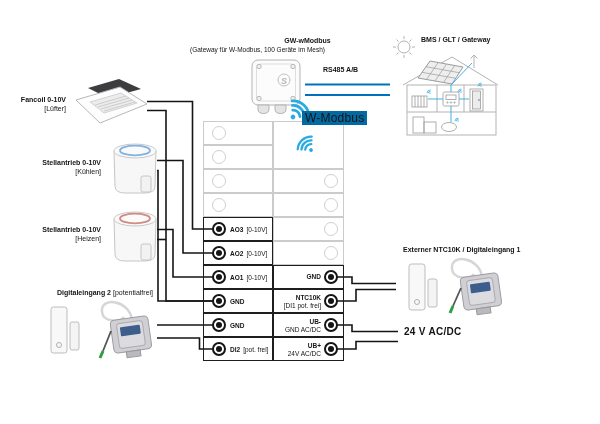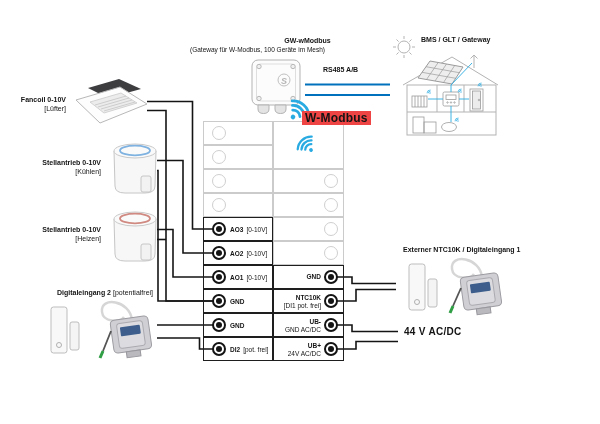--- a/index.html
+++ b/index.html
@@ -2,22 +2,22 @@
 <html><head>
 <meta charset="utf-8">
 <style>
   html,body{margin:0;padding:0;background:#fff;}
   .canvas{position:relative;width:600px;height:424px;background:#fff;overflow:hidden;
           font-family:"Liberation Sans",sans-serif;color:#141414;}
   .art{position:absolute;left:0;top:0;width:600px;height:424px;}
   .lbl{position:absolute;font-size:7px;line-height:8.5px;}
   .lbl b{font-weight:bold;}
   .r{text-align:right;} .c{text-align:center;}
-  .wmodbus{position:absolute;left:302px;top:111px;font-size:12px;font-weight:bold;
-           background:#ef4444;padding:0 3px;letter-spacing:0.2px;}
+  .wmodbus{position:absolute;left:302px;top:111px;font-size:12px;font-weight:normal;
+           background:#0369a1;padding:0 3px;letter-spacing:0.2px;}
   .rs485{position:absolute;left:323px;top:66px;font-size:7px;font-weight:bold;}
   .bms{position:absolute;left:421px;top:36px;font-size:7px;font-weight:bold;}
   .gwtitle{position:absolute;left:230px;top:37px;width:155px;text-align:center;
            font-size:7px;font-weight:bold;}
   .gwsub{position:absolute;left:155px;top:46px;width:205px;text-align:center;font-size:6.5px;}
   .pwr{position:absolute;left:404px;top:326px;font-size:10px;font-weight:bold;letter-spacing:0.3px;}
   .cell{position:absolute;box-sizing:border-box;}
   .light{border:1px solid #cbcbcb;background:transparent;}
   .dark{border:1.5px solid #1e1e1e;background:transparent;}
   .gc{position:absolute;top:50%;transform:translateY(-50%);width:14px;height:14px;
@@ -331,15 +331,15 @@
     <span>[Heizen]</span>
   </div>
 
   <div class="lbl c" style="left:35px;top:289px;width:140px">
     <b>Digitaleingang 2</b>
     <span>[potentialfrei]</span>
   </div>
 
   <div class="lbl" style="left:403px;top:246px;width:150px;font-weight:bold">Externer NTC10K / Digitaleingang 1</div>
 
-  <div class="pwr">44 V AC/DC</div>
+  <div class="pwr">24 V AC/DC</div>
 
 </div>
 
 </body></html>

